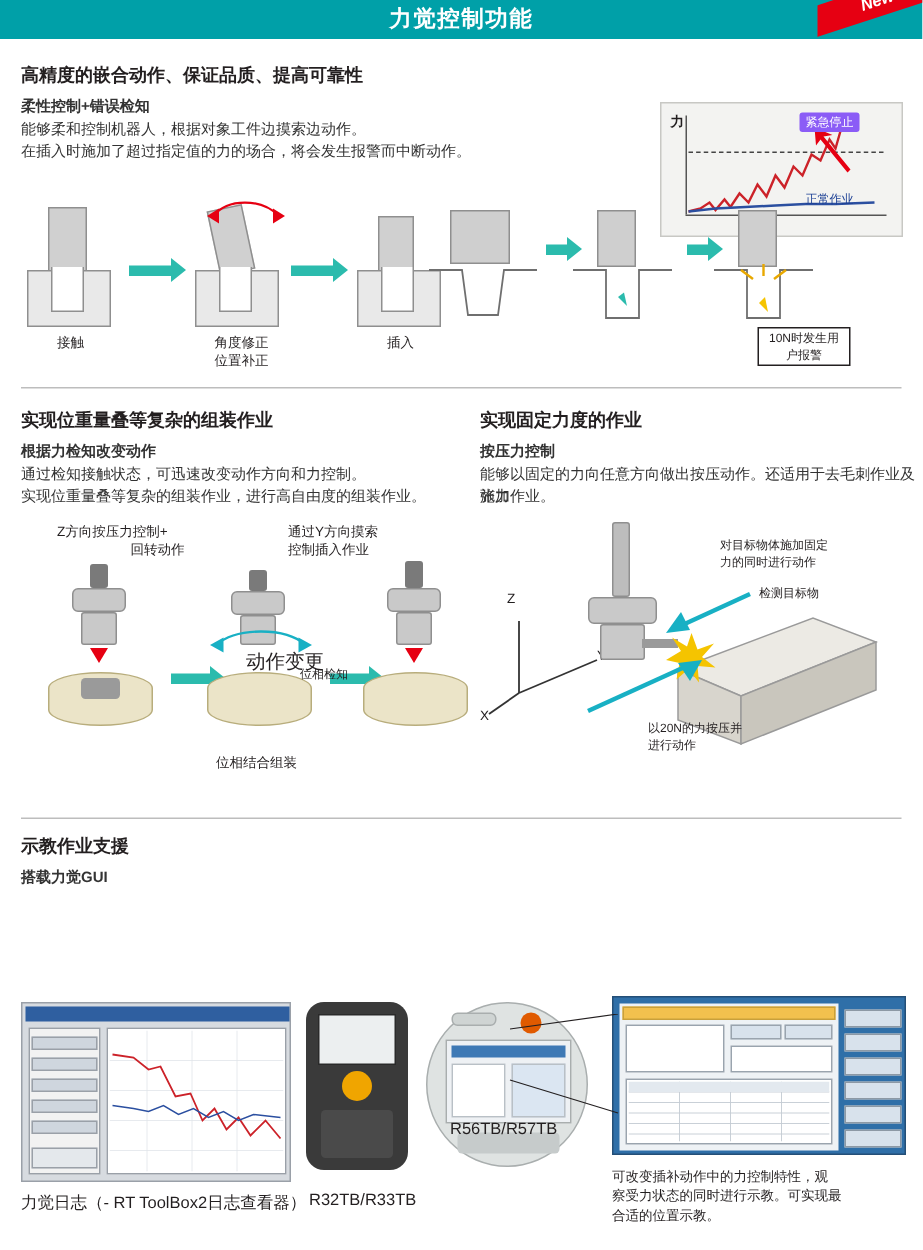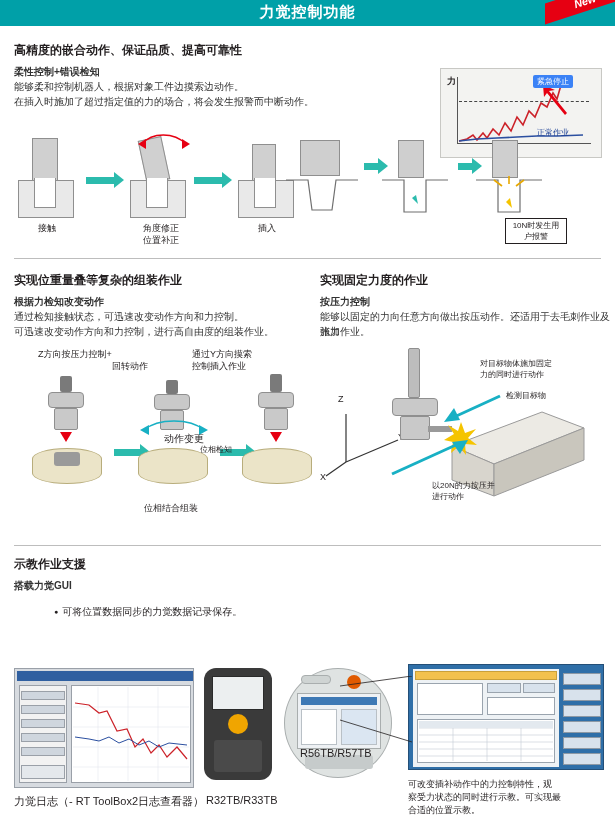--- a/index.html
+++ b/index.html
@@ -59,21 +59,21 @@
   }
 
   
   .graph-box {
     position:absolute; left:440px; top:68px; width:162px; height:90px;
     background:#f3f3f1; border:1px solid #c8c8c4;
   }
   .graph-axis { position:absolute; background:#555; }
   .graph-dash { position:absolute; border-top:1px dashed #444; }
   .graph-red-lbl {
-    position:absolute; font-size:8px; color:#fff; background:#3b82f6;
+    position:absolute; font-size:8px; color:#fff; background:#8b5cf6;
     padding:1px 4px; border-radius:2px;
   }
   .graph-blue-lbl { position:absolute; font-size:8px; color:#1b3f94; }
 
   
   .s2 { position:absolute; left:14px; top:340px; width:290px; height:190px; }
   .s3 { position:absolute; left:320px; top:340px; width:285px; height:190px; }
 
   .grip-body { position:absolute; background:#c9c9c9; border:1px solid #8f8f8f; border-radius:2px; }
   .grip-plate { position:absolute; background:#ebe4c8; border:1px solid #b8ad7c; border-radius:50%/30%; }
@@ -212,25 +212,25 @@
 <div class="callout" style="left:505px; top:218px; width:62px;">
   <span>10N时发生用</span><br>
   <span>户报警</span>
 </div>
 
 <div class="rule" style="left:14px; top:258px; width:587px;"></div>
 
 <div class="sec-head" style="left:14px; top:272px;">实现位重量叠等复杂的组装作业</div>
 <div class="body-txt" style="left:14px; top:294px; font-weight:bold;">根据力检知改变动作</div>
 <div class="body-txt" style="left:14px; top:309px; width:300px;">通过检知接触状态，可迅速改变动作方向和力控制。</div>
-<div class="body-txt" style="left:14px; top:324px; width:300px;">可迅速改变动作方向和力控制，进行高自由度的组装作业。</div>
+<div class="body-txt" style="left:14px; top:324px; width:300px;">实现位重量叠等复杂的组装作业，进行高自由度的组装作业。</div>
 
 <div class="s2">
   <div class="lbl" style="left:24px; top:8px; width:110px; text-align:left;">Z方向按压力控制+</div>
-  <div class="lbl" style="left:24px; top:20px; width:110px; text-align:right;">回转动作</div>
+  <div class="lbl" style="left:36px; top:20px; width:110px; text-align:center;">回转动作</div>
   <div class="lbl" style="left:178px; top:8px; width:110px; text-align:left;">通过Y方向摸索</div>
   <div class="lbl" style="left:178px; top:20px; width:110px; text-align:left;">控制插入作业</div>
 
   <div class="grip-dark" style="left:46px; top:36px; width:12px; height:16px;"></div>
   <div class="grip-body" style="left:34px; top:52px; width:36px; height:16px; border-radius:4px;"></div>
   <div class="grip-body" style="left:40px; top:68px; width:24px; height:22px;"></div>
   <div class="red-arrow-down" style="left:46px; top:92px;"></div>
   <div class="grip-plate" style="left:18px; top:108px; width:70px; height:36px;"></div>
   <div class="blk" style="left:40px; top:112px; width:26px; height:14px; background:#9a9a9a; border-radius:3px;"></div>
 
@@ -240,21 +240,21 @@
   </div>
   <div class="grip-dark" style="left:152px; top:40px; width:12px; height:14px;"></div>
   <div class="grip-body" style="left:140px; top:54px; width:36px; height:16px; border-radius:4px;"></div>
   <div class="grip-body" style="left:146px; top:70px; width:24px; height:20px;"></div>
   <svg style="position:absolute; left:126px; top:74px;" width="68" height="26">
     <path d="M4,16 C18,4 50,4 64,16" stroke="#18b0c4" fill="none" stroke-width="1.6"></path>
     <path d="M0,16 L9,11 L9,21 Z" fill="#18b0c4"></path>
     <path d="M68,16 L59,11 L59,21 Z" fill="#18b0c4"></path>
   </svg>
   <div class="grip-plate" style="left:124px; top:108px; width:70px; height:36px;"></div>
-  <div class="lbl" style="left:150px; top:92px; width:70px; text-align:left; font-size:10px;font-family:Liberation Serif, serif;">动作变更</div>
+  <div class="lbl" style="left:150px; top:92px; width:70px; text-align:left; font-size:13px;font-family:Liberation Serif, serif;">动作变更</div>
 
   <div class="arrow-g" style="left:206px; top:104px; width:40px; height:16px;">
     <div class="shaft" style="width:26px;"></div>
       <div class="head" style="left:26px;"></div>
   </div>
   <div class="grip-dark" style="left:256px; top:34px; width:12px; height:18px;"></div>
   <div class="grip-body" style="left:244px; top:52px; width:36px; height:16px; border-radius:4px;"></div>
   <div class="grip-body" style="left:250px; top:68px; width:24px; height:22px;"></div>
   <div class="red-arrow-down" style="left:256px; top:92px;"></div>
   <div class="grip-plate" style="left:228px; top:108px; width:70px; height:36px;"></div>
@@ -307,21 +307,20 @@
   <div class="lbl" style="left:186px; top:50px; width:90px; text-align:left; font-size:8px;">检测目标物</div>
   <div class="lbl" style="left:112px; top:140px; width:110px; text-align:left; font-size:8px;">以20N的力按压并</div>
   <div class="lbl" style="left:112px; top:151px; width:110px; text-align:left; font-size:8px;">进行动作</div>
 </div>
 
 <div class="rule" style="left:14px; top:545px; width:587px;"></div>
 
 <div class="sec-head s4-head">示教作业支援</div>
 <div class="body-txt" style="left:14px; top:578px; font-weight:bold;">搭载力觉GUI</div>
 <ul class="bullets">
-  <li>可将位置数据同步的力觉数据记录保存。</li>
 </ul>
 
 <div class="shot" style="left:14px; top:668px; width:180px; height:120px;">
   <div class="blk" style="left:2px; top:2px; width:176px; height:10px; background:#2f5fa0;"></div>
   <div class="blk" style="left:4px; top:16px; width:48px; height:98px; background:#f2f2f2; border:1px solid #9aa0a8;"></div>
   <div class="blk" style="left:6px; top:22px; width:44px; height:9px; background:#cfd6de; border:1px solid #9aa0a8;"></div>
   <div class="blk" style="left:6px; top:36px; width:44px; height:9px; background:#cfd6de; border:1px solid #9aa0a8;"></div>
   <div class="blk" style="left:6px; top:50px; width:44px; height:9px; background:#cfd6de; border:1px solid #9aa0a8;"></div>
   <div class="blk" style="left:6px; top:64px; width:44px; height:9px; background:#cfd6de; border:1px solid #9aa0a8;"></div>
   <div class="blk" style="left:6px; top:78px; width:44px; height:9px; background:#cfd6de; border:1px solid #9aa0a8;"></div>

